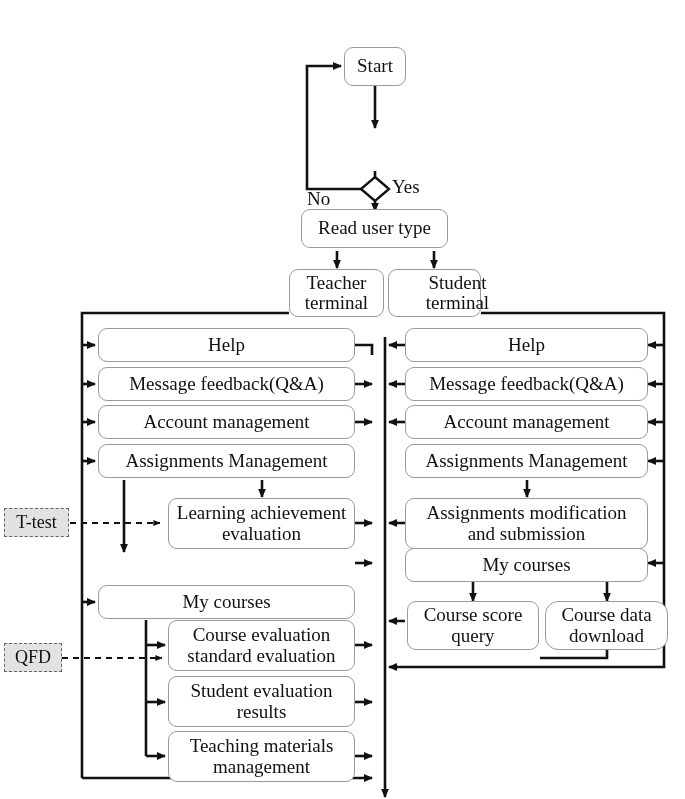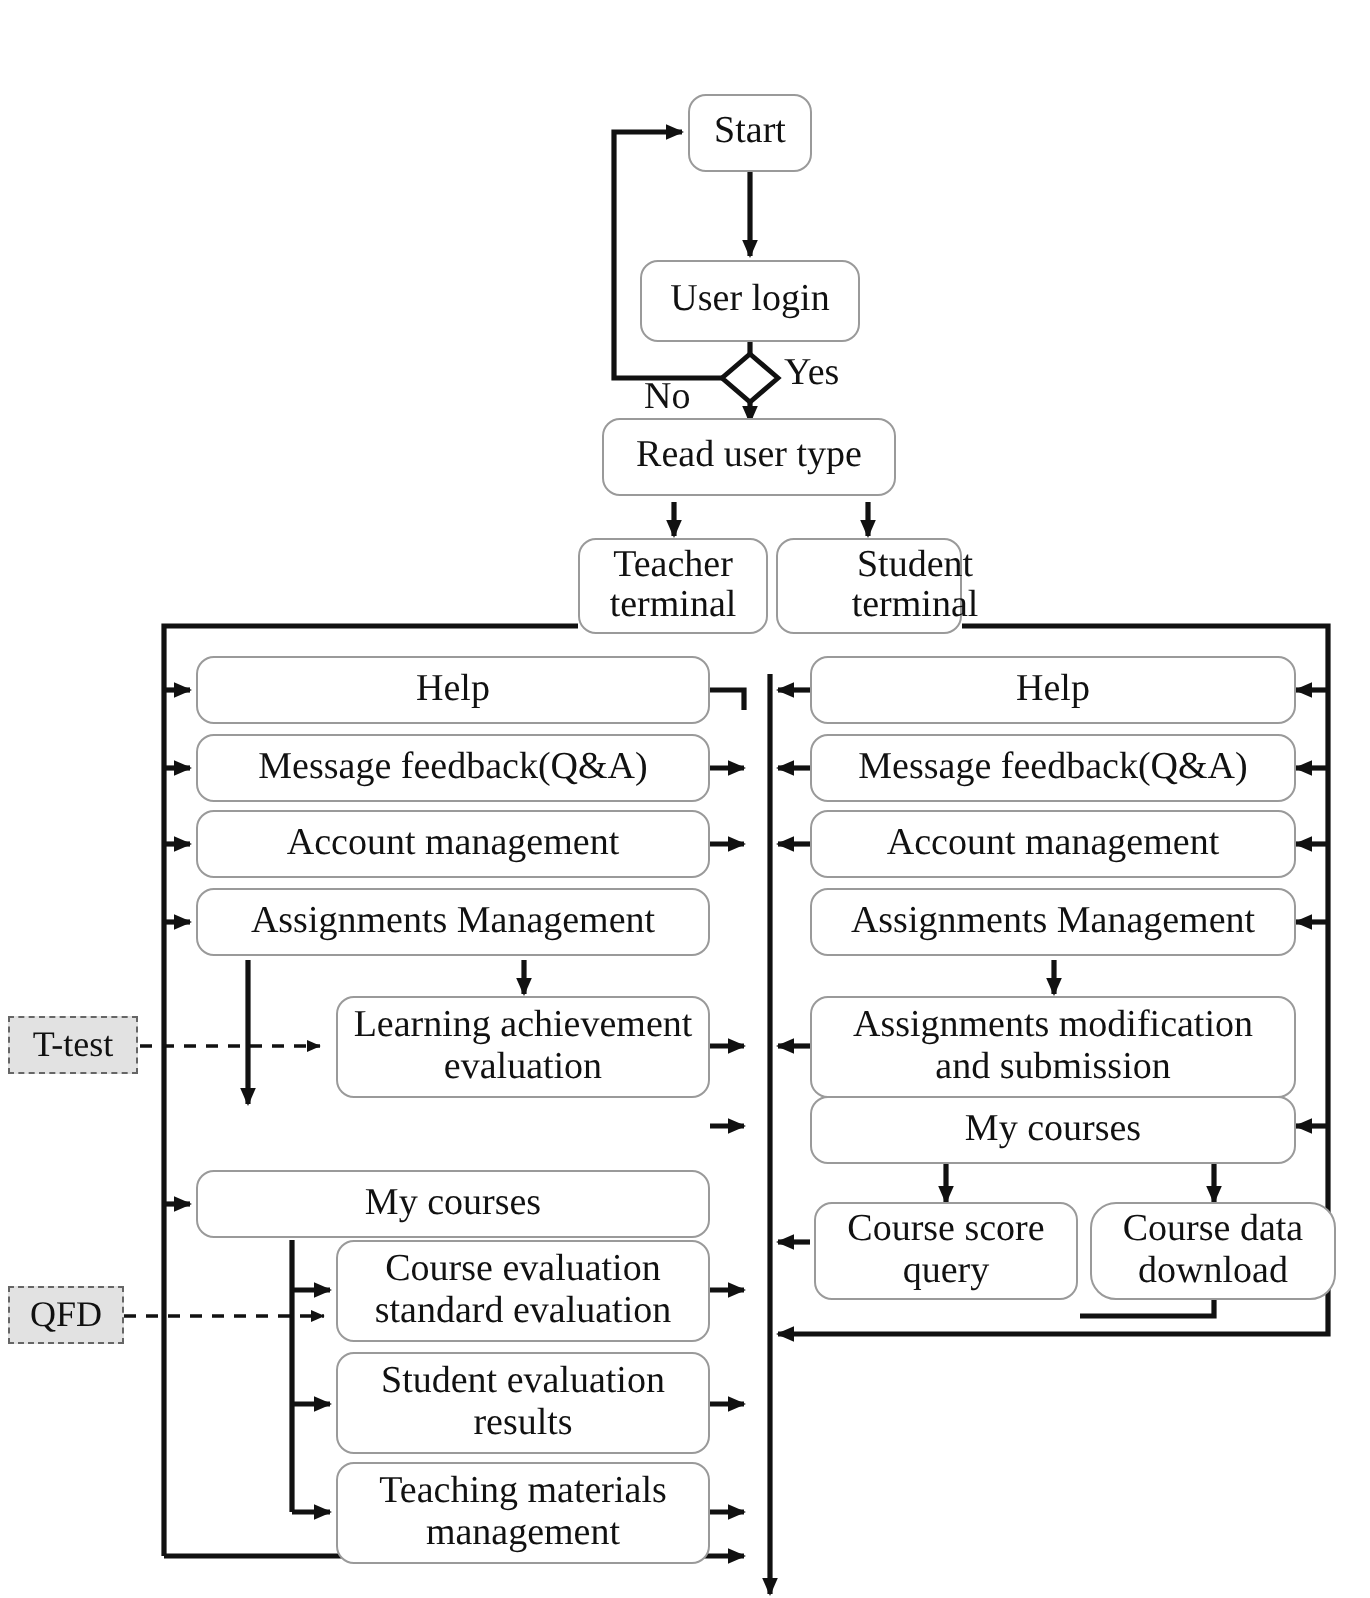--- a/index.html
+++ b/index.html
@@ -100,25 +100,22 @@
       <path d="M62,613 L162,613" marker-end="url(#ahs)"></path>
     </g>
 
     <polygon points="375,132 389,144 375,156 361,144" fill="#fff" stroke="#111" stroke-width="2.4"></polygon>
   </svg>
 
   <div class="node" style="left:344px;top:2px;width:62px;height:39px;font-size:19px;">
     <span class="lbl">Start</span>
   </div>
 
-  <div class="node" style="left:320px;top:85px;width:110px;height:41px;font-size:19px;">
-    <span class="lbl">User login</span>
-  </div>
-
-  <div class="edgelbl" style="left:322px;top:143px;font-size:19px;">No</div>
+
+  <div class="edgelbl" style="left:307px;top:143px;font-size:19px;">No</div>
   <div class="edgelbl" style="left:392px;top:131px;font-size:19px;">Yes</div>
 
   <div class="node" style="left:301px;top:164px;width:147px;height:39px;font-size:19px;">
     <span class="lbl">Read user type</span>
   </div>
 
   <div class="node" style="left:289px;top:224px;width:95px;height:48px;font-size:19px;white-space:pre-line;">
     <span class="lbl">Teacher
 terminal</span>
   </div>

